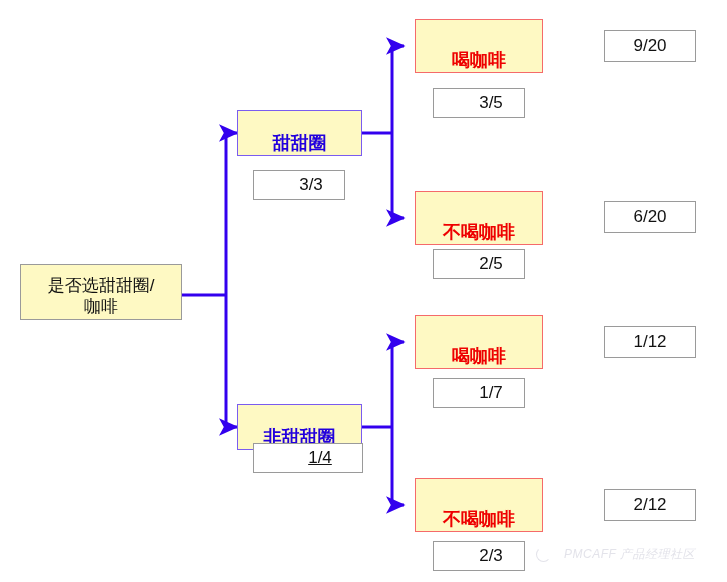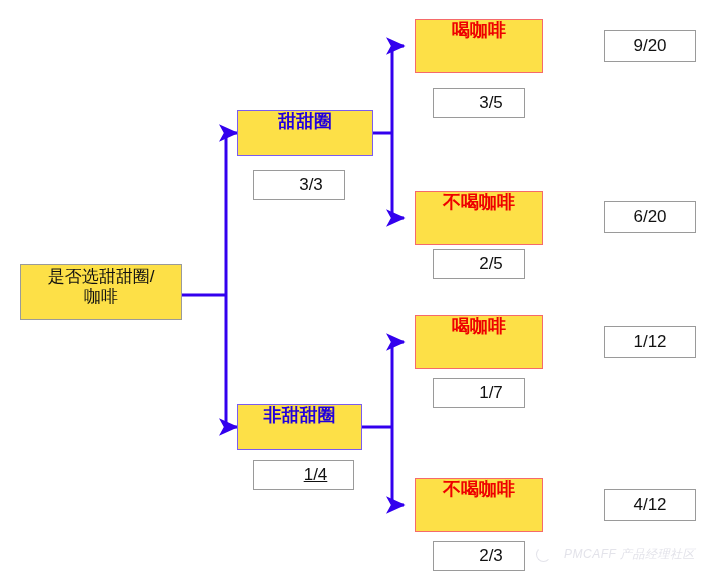--- a/index.html
+++ b/index.html
@@ -22,24 +22,24 @@
     left: 0;
     top: 0;
     width: 727px;
     height: 582px;
   }
 
   .node {
     position: absolute;
     box-sizing: border-box;
     display: flex;
-    align-items: flex-start;
+    align-items: flex-end;
     justify-content: center;
     text-align: center;
-    background: #fde047;
+    background: #fef9c3;
     line-height: 1.2;
   }
 
   
   .node-root {
     border: 1px solid #9a9a9a;
     color: #111111;
     font-size: 17px;
     padding: 2px 6px;
   }
@@ -157,31 +157,31 @@
     </g>
   </svg>
 
   <div class="node node-root" style="left:20px; top:264px; width:162px; height:56px;">
     <span>
       <span>是否选甜甜圈/</span><br>
       <span>咖啡</span>
     </span>
   </div>
 
-  <div class="node node-decision" style="left:237px; top:110px; width:136px; height:46px;">
+  <div class="node node-decision" style="left:237px; top:110px; width:125px; height:46px;">
     <span>甜甜圈</span>
   </div>
   <div class="prob" style="left:253px; top:170px; width:92px; height:30px;">
     <span>3/3</span>
   </div>
 
   <div class="node node-decision" style="left:237px; top:404px; width:125px; height:46px;">
     <span>非甜甜圈</span>
   </div>
-  <div class="prob" style="left:253px; top:460px; width:101px; height:30px;text-decoration:underline;">
+  <div class="prob" style="left:253px; top:443px; width:110px; height:30px;text-decoration:underline;">
     <span>1/4</span>
   </div>
 
   <div class="node node-outcome" style="left:415px; top:19px; width:128px; height:54px;">
     <span>喝咖啡</span>
   </div>
   <div class="prob" style="left:433px; top:88px; width:92px; height:30px;">
     <span>3/5</span>
   </div>
   <div class="result" style="left:604px; top:30px; width:92px; height:32px;">
@@ -208,21 +208,21 @@
     <span>1/12</span>
   </div>
 
   <div class="node node-outcome" style="left:415px; top:478px; width:128px; height:54px;">
     <span>不喝咖啡</span>
   </div>
   <div class="prob" style="left:433px; top:541px; width:92px; height:30px;">
     <span>2/3</span>
   </div>
   <div class="result" style="left:604px; top:489px; width:92px; height:32px;">
-    <span>4/12</span>
+    <span>2/12</span>
   </div>
 
   <div id="watermark">
     <span class="wm-icon"></span>
     <span>PMCAFF 产品经理社区</span>
   </div>
 
 </div>
 
 </body></html>

